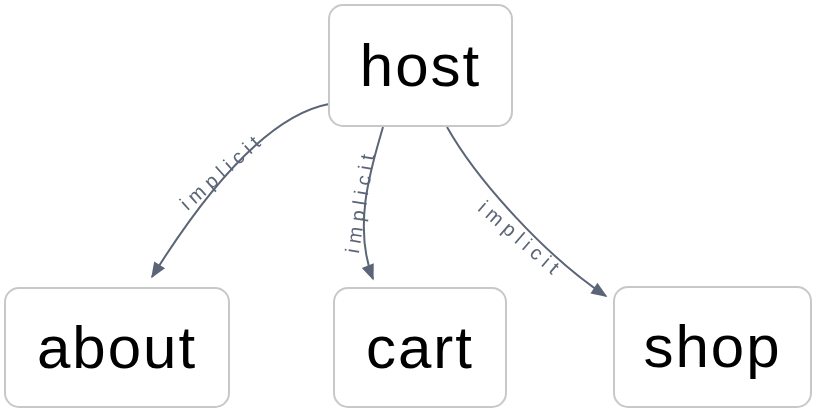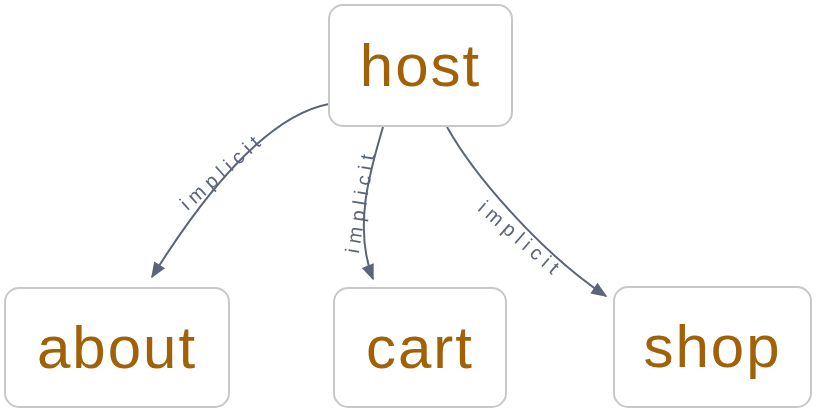--- a/index.html
+++ b/index.html
@@ -36,21 +36,21 @@
   }
   .node {
     position: absolute;
     box-sizing: border-box;
     background: #ffffff;
     border: 2px solid #c6c8ca;
     border-radius: 15px;
     display: flex;
     align-items: center;
     justify-content: center;
-    color: #a16207;
+    color: #000000;
     font-size: 60px;
     letter-spacing: 2px;
     line-height: 1;
     user-select: none;
   }
   .node-host  { left: 328px; top: 4px;   width: 185px; height: 123px; }
   .node-about { left: 4px;   top: 287px; width: 226px; height: 121px; }
   .node-cart  { left: 333px; top: 287px; width: 174px; height: 121px; }
   .node-shop  { left: 613px; top: 286px; width: 199px; height: 122px; align-items: center; }
 </style>

